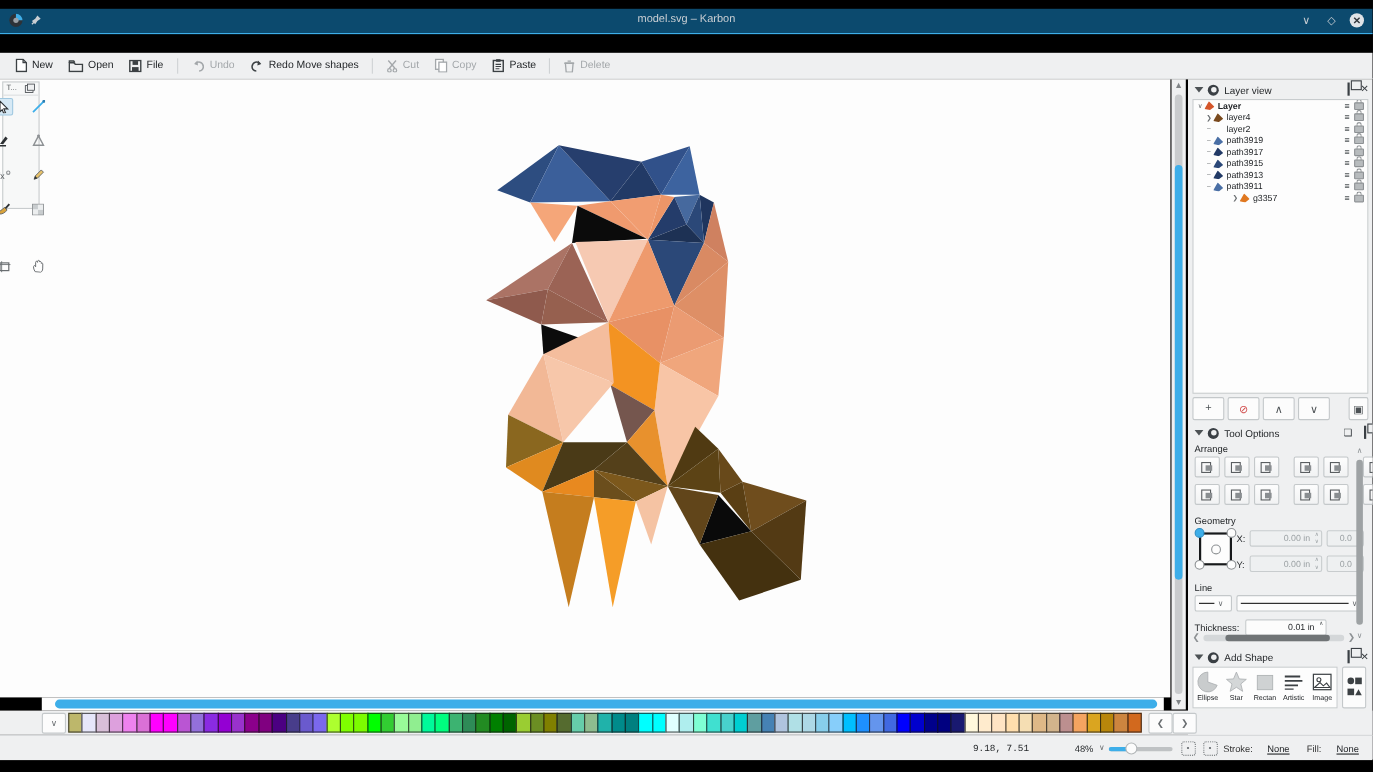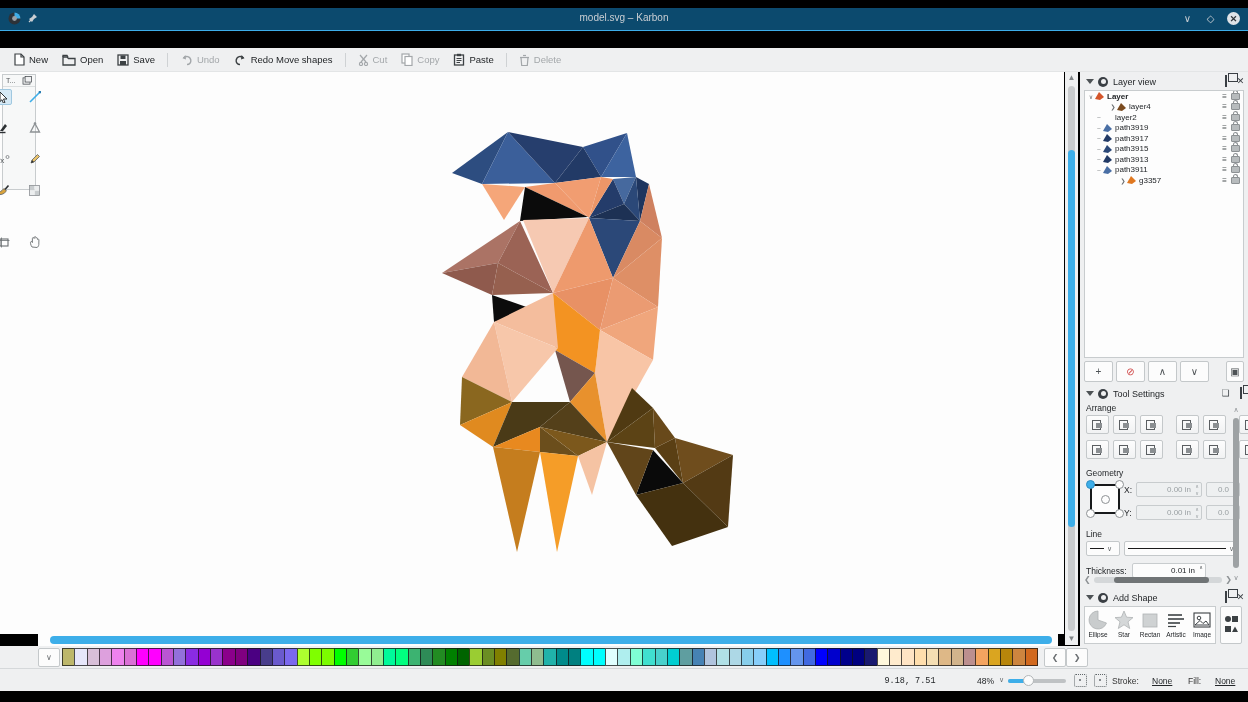--- a/index.html
+++ b/index.html
@@ -180,21 +180,21 @@
         <span>Open</span>
       </div>
       <div class="tbtn">
         <span>
           <svg width="12" height="12" viewBox="0 0 12 12">
             <rect x="1" y="1" width="10" height="10" fill="none" stroke="#3c4144" stroke-width="1.3"></rect>
             <rect x="3.5" y="1.5" width="5" height="3.5" fill="#3c4144"></rect>
             <rect x="3" y="7" width="6" height="4" fill="#3c4144"></rect>
           </svg>
         </span>
-        <span>Save</span>
+        <span>File</span>
       </div>
       <div class="tsep"></div>
       <div class="tbtn disabled">
         <span>
           <svg width="13" height="12" viewBox="0 0 13 12">
             <path d="M3.5 4 C6 1.5 10 2 10.8 6 C11.2 8.5 9.5 10.5 7 10.5" fill="none" stroke="#a3a7aa" stroke-width="1.4"></path>
             <path d="M5.5 1 L2.5 4.2 L6 5.5 Z" fill="#a3a7aa"></path>
           </svg>
         </span>
         <span>Undo</span>
@@ -408,21 +408,21 @@
     <div class="layer-tree" id="layertree">
         <div class="lrow" style="padding-left: 2px;">
           <span class="expander">∨</span>
           <span class="licon"><svg width="9" height="8" viewBox="0 0 9 8">
               <path d="M0 7 L4 0 L9 5 L5 8 Z" fill="#d4552a"></path>
             </svg></span>
           <span class="lname" style="font-weight: bold;">Layer</span>
           <span class="hamb">≡</span>
           <span class="lock"></span>
         </div>
-        <div class="lrow" style="padding-left: 24px;">
+        <div class="lrow" style="padding-left: 10px;">
           <span class="expander">❯</span>
           <span class="licon"><svg width="9" height="8" viewBox="0 0 9 8">
               <path d="M0 7 L4 0 L9 5 L5 8 Z" fill="#7a4a1e"></path>
             </svg></span>
           <span class="lname">layer4</span>
           <span class="hamb">≡</span>
           <span class="lock"></span>
         </div>
         <div class="lrow" style="padding-left: 10px;">
           <span class="expander">–</span>
@@ -490,21 +490,21 @@
       <div class="lv-btn">+</div>
       <div class="lv-btn lv-del">⊘</div>
       <div class="lv-btn">∧</div>
       <div class="lv-btn">∨</div>
       <div class="lv-btn small">▣</div>
     </div>
 
     <div class="panel-head" style="top:314px">
       <div class="ph-arrow"></div>
       <div class="ph-app"></div>
-      <div class="ph-title">Tool Settings</div>
+      <div class="ph-title">Tool Options</div>
       <span class="ph-btn">❏</span>
       <span class="ph-btn"><span class="float-ico"></span></span>
     </div>
     <div class="sect-label" style="left:6px;top:331px">Arrange</div>
     <div class="arr-grid" style="left:6px;top:343px" id="arrrow1">
         <div class="arr-btn"></div>
         <div class="arr-btn"></div>
         <div class="arr-btn"></div>
         <div class="arr-gap"></div>
         <div class="arr-btn"></div>

